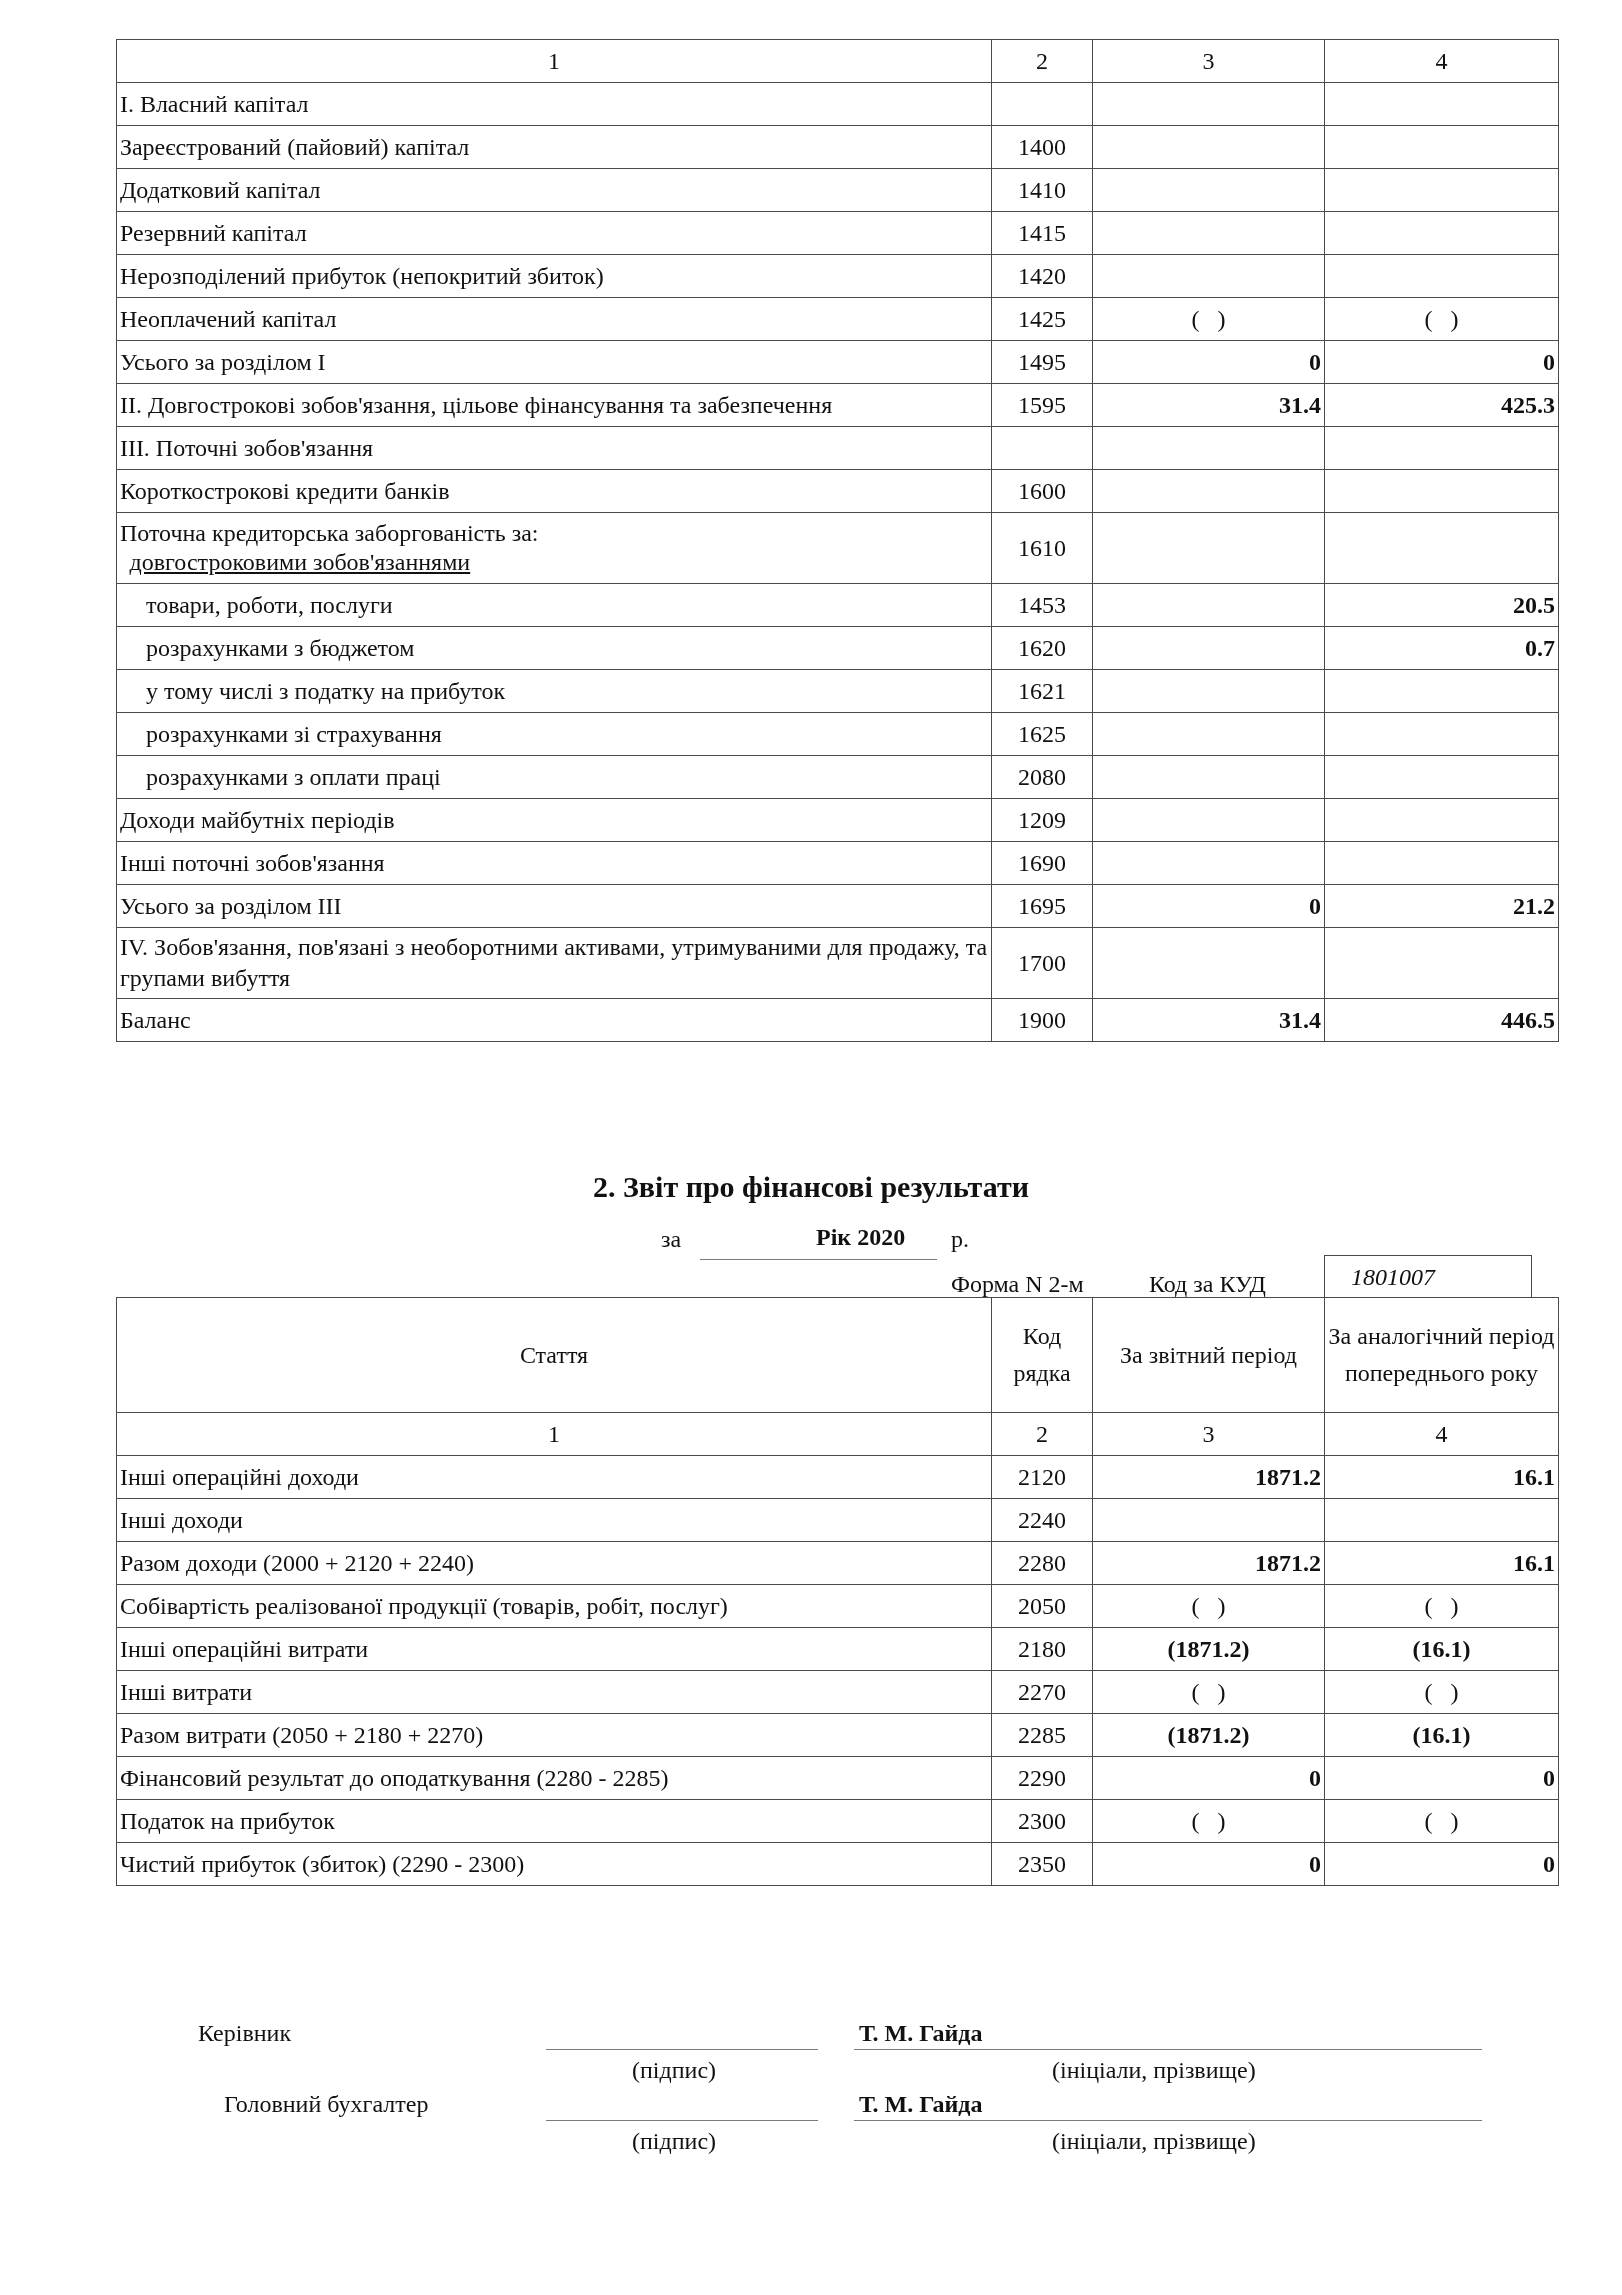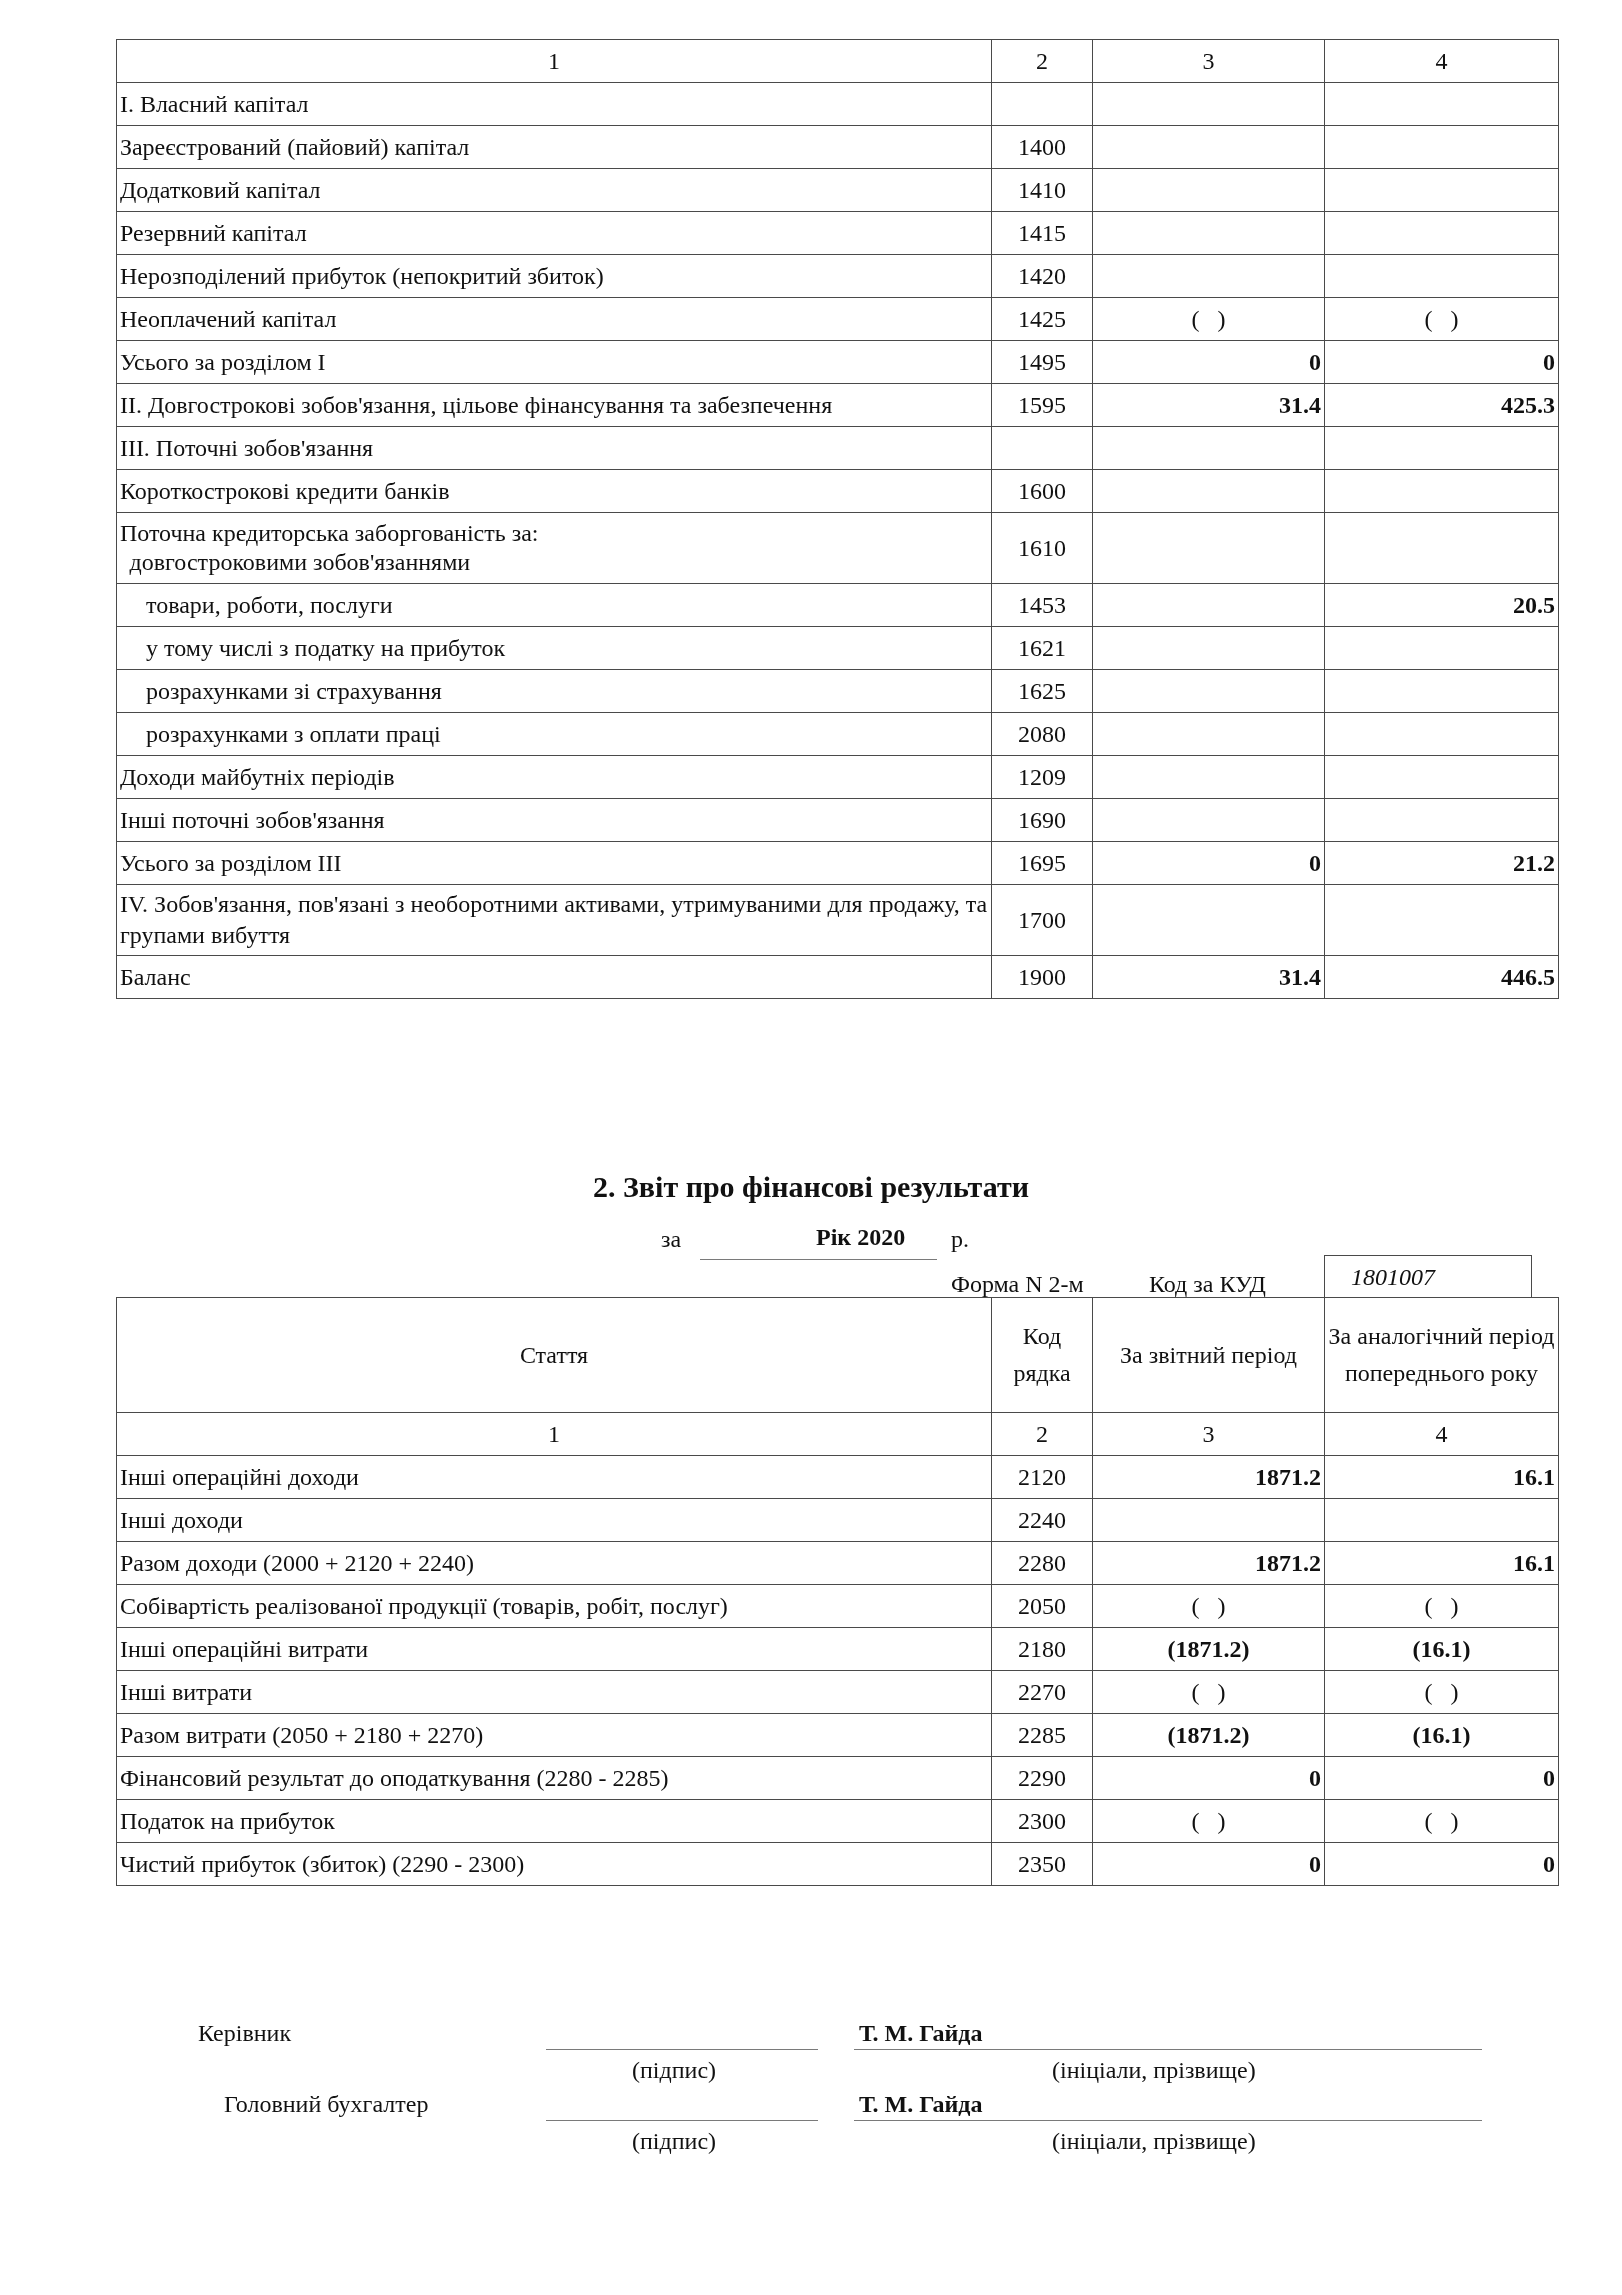--- a/index.html
+++ b/index.html
@@ -126,31 +126,37 @@
       </tr>
       <tr>
         <td>Короткострокові кредити банків</td>
         <td class="num">1600</td>
         <td class="val"></td>
         <td class="val"></td>
       </tr>
       <tr class="tall">
         <td class="wrap ind-none">
           <div style="line-height: 29px;">Поточна кредиторська заборгованість за:</div>
-          <div style="padding-left: 9.7px; line-height: 29px;">довгостроковими зобов'язаннями</div>
+          <div style="padding-left: 9.7px; line-height: 29px; text-decoration: underline;">довгостроковими зобов'язаннями</div>
         </td>
         <td class="num">1610</td>
         <td class="val"></td>
         <td class="val"></td>
       </tr>
       <tr>
         <td class="ind2">товари, роботи, послуги</td>
         <td class="num">1453</td>
         <td class="val"></td>
         <td class="val">20.5</td>
+      </tr>
+      <tr>
+        <td class="ind2">розрахунками з бюджетом</td>
+        <td class="num">1620</td>
+        <td class="val"></td>
+        <td class="val">0.7</td>
       </tr>
       <tr>
         <td class="ind2">у тому числі з податку на прибуток</td>
         <td class="num">1621</td>
         <td class="val"></td>
         <td class="val"></td>
       </tr>
       <tr>
         <td class="ind2">розрахунками зі страхування</td>
         <td class="num">1625</td>

